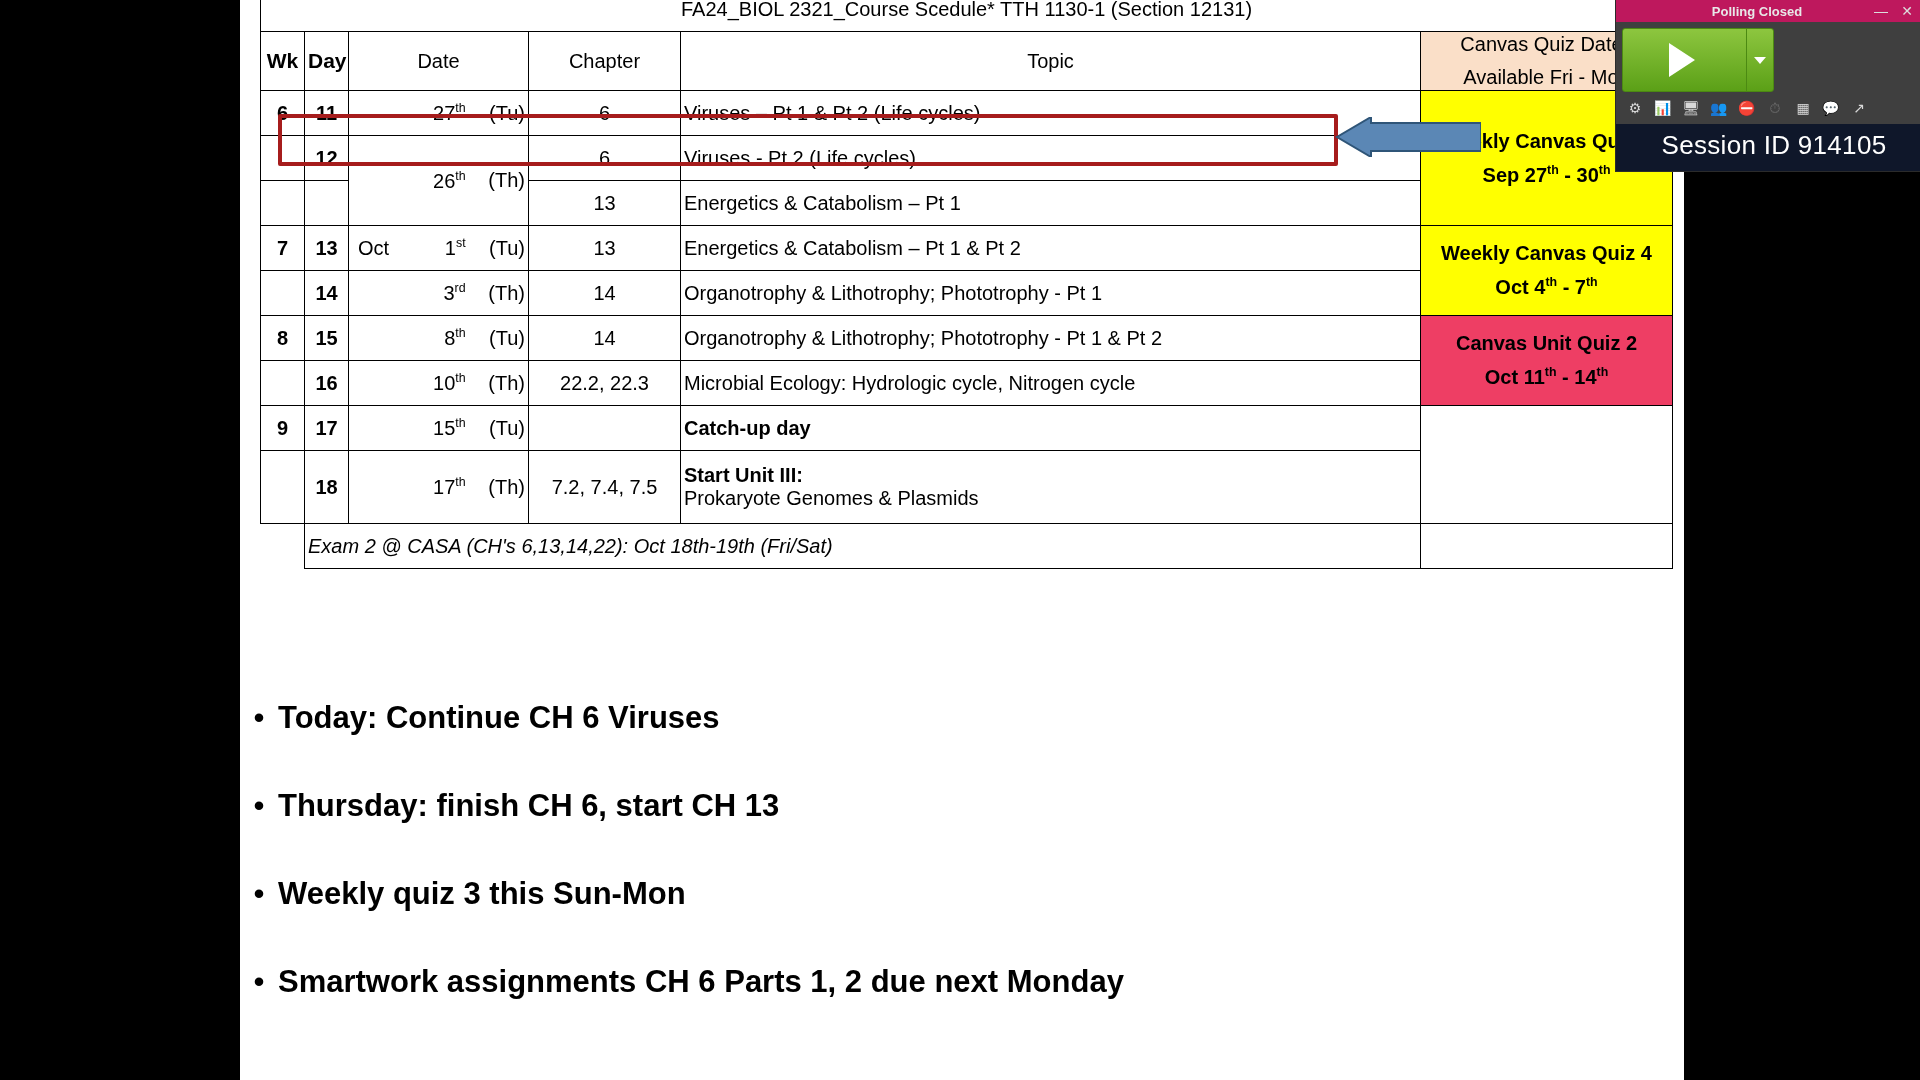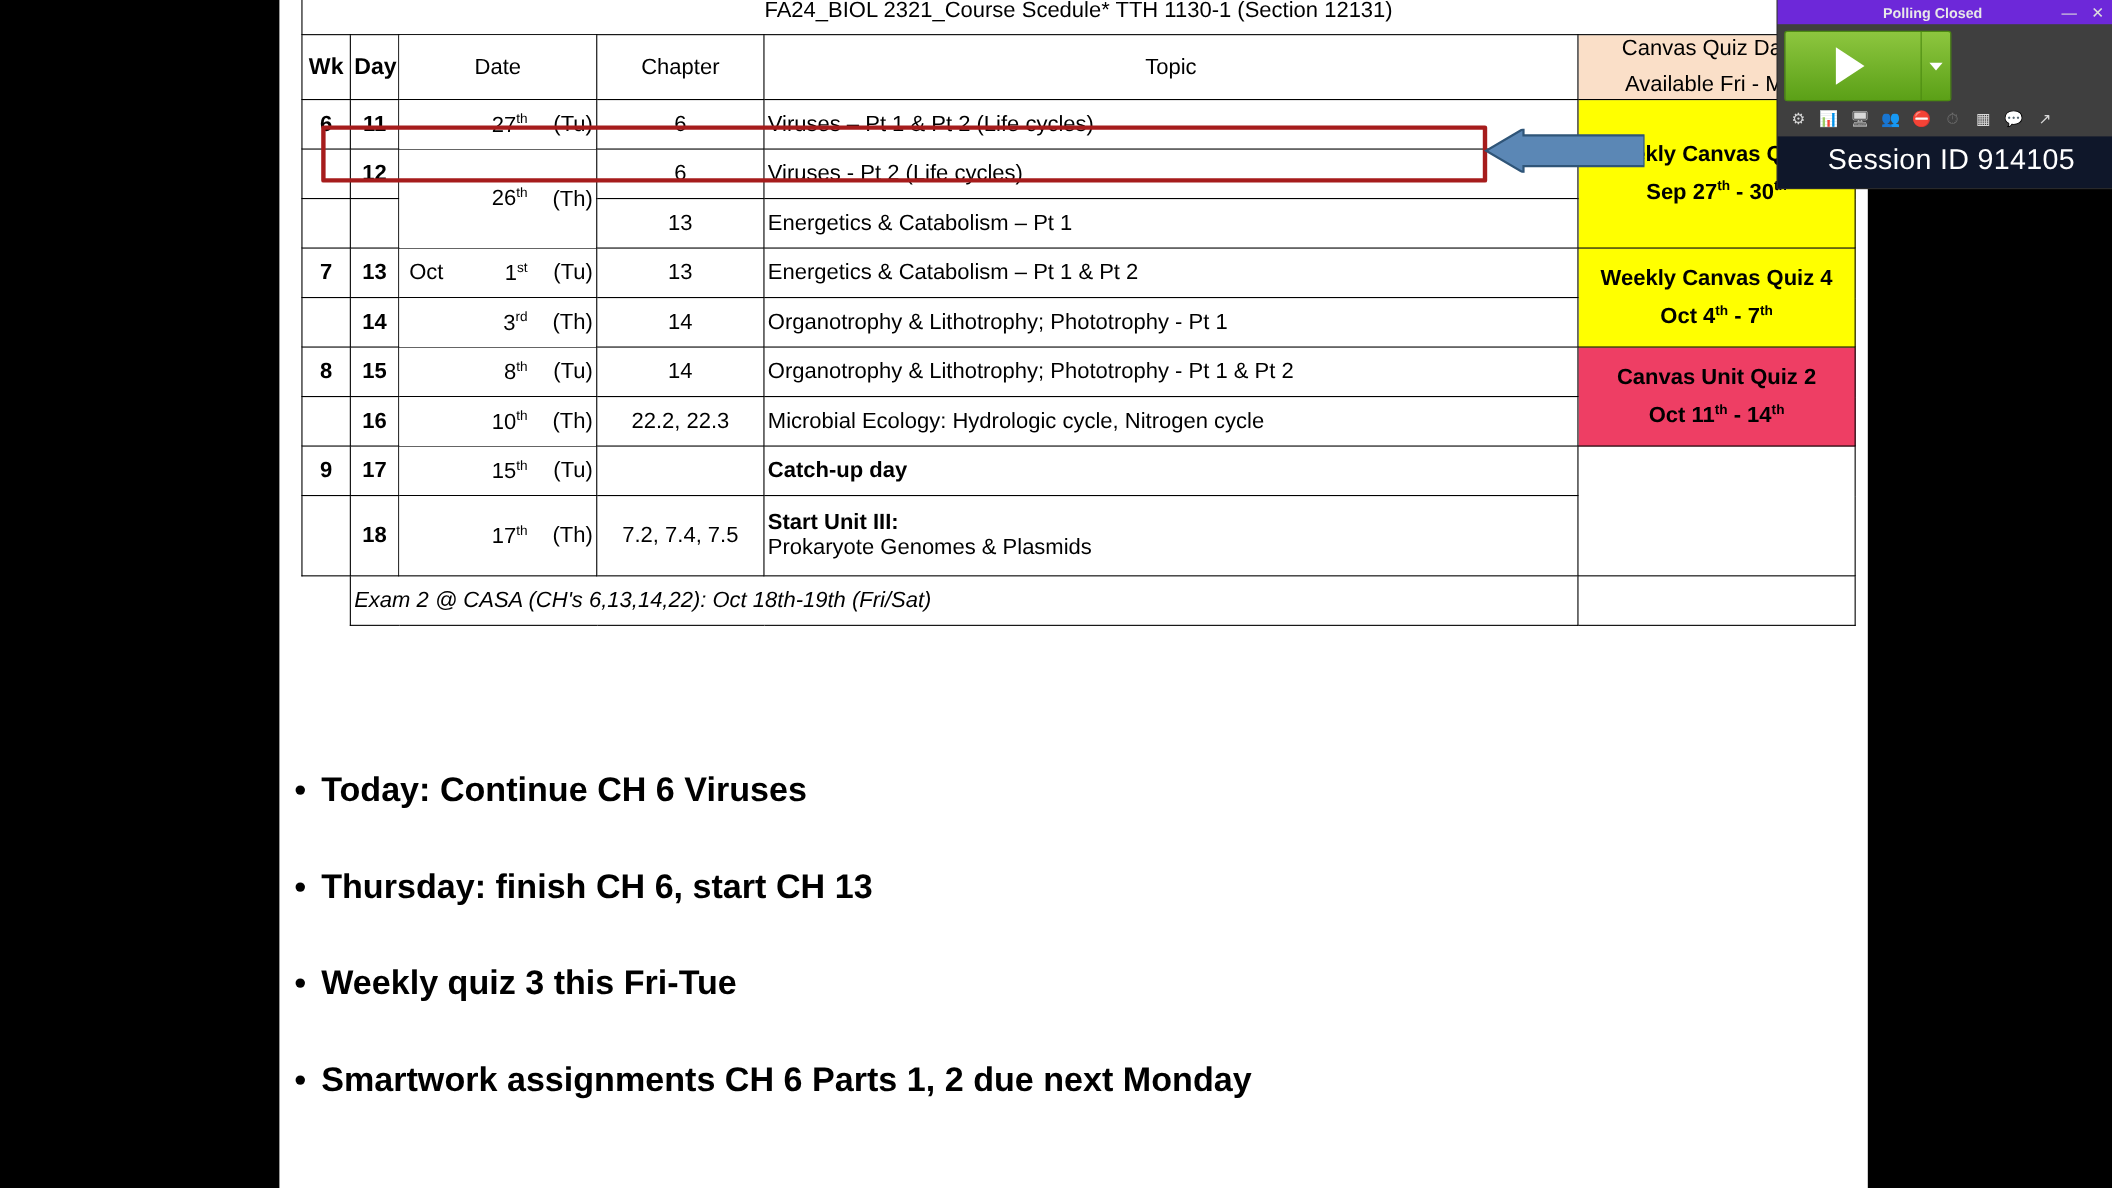--- a/index.html
+++ b/index.html
@@ -13,21 +13,21 @@
   }
   #stage {
     position: relative;
     width: 1920px;
     height: 1080px;
     background: #000;
   }
   
   #slide {
     position: absolute;
-    left: 254px;
+    left: 240px;
     top: 0px;
     width: 1444px;
     height: 1080px;
     background: #ffffff;
   }
   
   #schedule-wrap {
     position: absolute;
     left: 20px;
     top: -14px;
@@ -140,21 +140,21 @@
     position: absolute;
     left: 1616px;
     top: 0px;
     width: 304px;
     background: #3f3f3f;
     color: #fff;
     box-shadow: 0 0 0 1px #2b2b2b;
   }
   #poll-title-bar {
     height: 22px;
-    background: #6d28d9;
+    background: #be185d;
     display: flex;
     align-items: center;
     position: relative;
   }
   #poll-title {
     flex: 1 1 auto;
     text-align: center;
     font-size: 13px;
     color: #e8e8e8;
     padding-left: 30px;
@@ -433,21 +433,21 @@
       <div class="bullet">
         <span class="dot">•</span>
         <span class="btxt">Today:  Continue CH 6 Viruses</span>
       </div>
       <div class="bullet">
         <span class="dot">•</span>
         <span class="btxt">Thursday:  finish CH 6, start CH 13</span>
       </div>
       <div class="bullet">
         <span class="dot">•</span>
-        <span class="btxt">Weekly quiz 3 this Fri-Tue</span>
+        <span class="btxt">Weekly quiz 3 this Sun-Mon</span>
       </div>
       <div class="bullet">
         <span class="dot">•</span>
         <span class="btxt">Smartwork assignments CH 6 Parts 1, 2 due next Monday</span>
       </div>
     </div>
   </div>
 
   <div id="polling">
 

